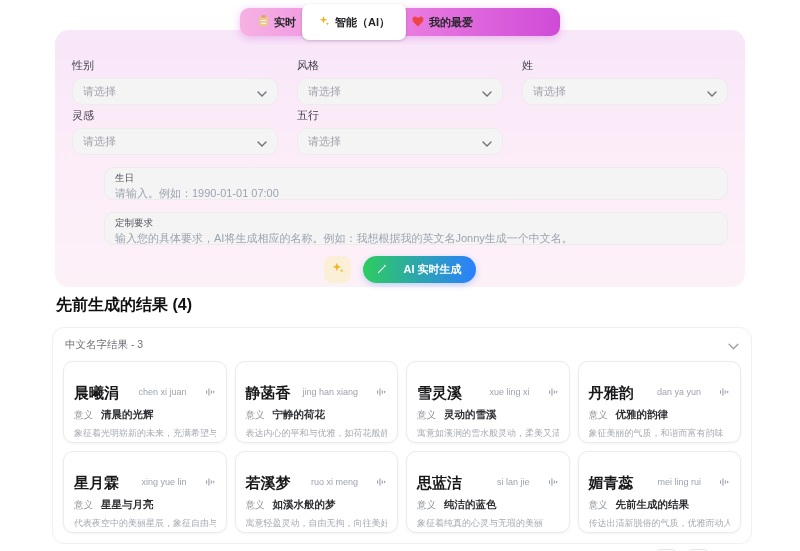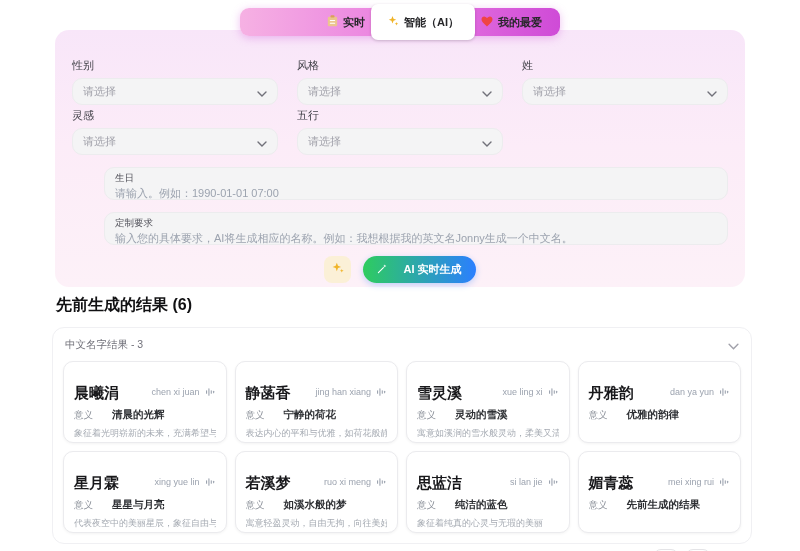--- a/index.html
+++ b/index.html
@@ -6,21 +6,21 @@
   html,body { width:800px; height:551px; background:#fff; overflow:hidden; }
   body { font-family:"Liberation Sans","DejaVu Sans",sans-serif; color:#27272a; }
   .page { position:relative; width:800px; height:551px; }
 
   
   .tabbar {
     position:absolute; top:8px; left:50%; transform:translateX(-50%);
     width:320px; height:28px; border-radius:9px;
     background:linear-gradient(90deg,#f6b1e3 0%,#e879e0 55%,#cf4bd7 100%);
     box-shadow:0 2px 8px rgba(207,75,215,.35);
-    display:flex; align-items:center; justify-content:flex-end;
+    display:flex; align-items:center; justify-content:flex-start;
     padding:0 12px; z-index:3;
   }
   .tab {
     display:flex; align-items:center; gap:5px;
     background:transparent; border:none; cursor:pointer;
     font-family:inherit; font-size:11px; font-weight:bold; color:#27272a;
     padding:3px 6px; line-height:1;
   }
   .tab.active {
     background:#fff; border-radius:7px; padding:11px 16px;
@@ -79,24 +79,24 @@
   }
   .group-title { font-size:10.5px; color:#71717a; }
   .cards { display:grid; grid-template-columns:repeat(4,1fr); gap:8px; }
   .card {
     background:#fff; border:1px solid #ebebee; border-radius:10px;
     padding:23px 10px 8px; height:82px;
     box-shadow:0 1px 3px rgba(0,0,0,.05); overflow:hidden;
   }
   .card-top { display:flex; justify-content:space-between; align-items:flex-start; margin-bottom:7px; }
   .cname { font-size:15px; font-weight:bold; color:#18181b; line-height:16px; }
-  .pwrap { display:flex; align-items:center; gap:5px; margin-top:2px; }
+  .pwrap { display:flex; align-items:center; gap:18px; margin-top:2px; }
   .pinyin { font-size:9px; color:#9ca3af; white-space:nowrap; }
   .audio { cursor:pointer; display:flex; }
-  .meaning-row { display:flex; align-items:baseline; gap:19px; margin-bottom:5px; white-space:nowrap; overflow:hidden; }
+  .meaning-row { display:flex; align-items:baseline; gap:8px; margin-bottom:5px; white-space:nowrap; overflow:hidden; }
   .mlabel { font-size:9.5px; color:#8a8f98; flex:none; }
   .mval { font-size:10.5px; font-weight:bold; color:#2d2f33; }
   .desc { font-size:9px; color:#a6abb3; white-space:nowrap; overflow:hidden; }
 
   .doc-actions { display:flex; justify-content:flex-end; gap:8px; margin-top:5px; padding-right:42px; }
   .doc-btn {
     width:24px; height:24px; background:#fff; border:1px solid #e4e4e7; border-radius:7px;
     display:flex; align-items:center; justify-content:center; cursor:pointer;
     box-shadow:0 1px 2px rgba(0,0,0,.06);
   }
@@ -214,21 +214,21 @@
               <path d="M3 21L14 10" stroke="#fff" stroke-width="2.4" stroke-linecap="round"></path>
               <path d="M17 3l1 2.5L20.5 6.5 18 7.5 17 10l-1-2.5L13.5 6.5 16 5.5z" fill="#fff"></path>
             </svg>
         </span>
         <span>AI 实时生成</span>
       </button>
     </div>
   </div>
 
   <div class="results">
-    <h2>先前生成的结果 (6)</h2>
+    <h2>先前生成的结果 (4)</h2>
 
     <div class="group">
       <div class="group-header">
         <span class="group-title">中文名字结果 - 3</span>
         <span><svg width="11" height="7" viewBox="0 0 10 6">
               <path d="M1 1l4 4 4-4" fill="none" stroke="#a1a1aa" stroke-width="1.3" stroke-linecap="round"></path>
             </svg></span>
       </div>
 
       <div class="cards">
@@ -319,20 +319,21 @@
                       <line x1="11" y1="5.2" x2="11" y2="6.8"></line>
                     </g>
                   </svg>
                 </span>
             </span>
           </div>
           <div class="meaning-row">
             <span class="mlabel">意义</span>
             <span class="mval">优雅的韵律</span>
           </div>
+          <div class="desc">象征美丽的气质，和谐而富有韵味</div>
         </div>
 
         <div class="card">
           <div class="card-top">
             <span class="cname">星月霖</span>
             <span class="pwrap">
               <span class="pinyin">xing yue lin</span>
               <span class="audio">
                   <svg width="11" height="10" viewBox="0 0 14 12">
                     <g stroke="#9ca3af" stroke-width="1.4" stroke-linecap="round">
@@ -397,37 +398,38 @@
             <span class="mlabel">意义</span>
             <span class="mval">纯洁的蓝色</span>
           </div>
           <div class="desc">象征着纯真的心灵与无瑕的美丽</div>
         </div>
 
         <div class="card">
           <div class="card-top">
             <span class="cname">媚青蕊</span>
             <span class="pwrap">
-              <span class="pinyin">mei xing rui</span>
+              <span class="pinyin">mei ling rui</span>
               <span class="audio">
                   <svg width="11" height="10" viewBox="0 0 14 12">
                     <g stroke="#9ca3af" stroke-width="1.4" stroke-linecap="round">
                       <line x1="2" y1="4.5" x2="2" y2="7.5"></line>
                       <line x1="5" y1="2" x2="5" y2="10"></line>
                       <line x1="8" y1="4.5" x2="8" y2="7.5"></line>
                       <line x1="11" y1="5.2" x2="11" y2="6.8"></line>
                     </g>
                   </svg>
                 </span>
             </span>
           </div>
           <div class="meaning-row">
             <span class="mlabel">意义</span>
             <span class="mval">先前生成的结果</span>
           </div>
+          <div class="desc">传达出清新脱俗的气质，优雅而动人</div>
         </div>
 
       </div>
     </div>
 
     <div class="doc-actions">
       <button class="doc-btn">
         
       </button>
       <button class="doc-btn">

